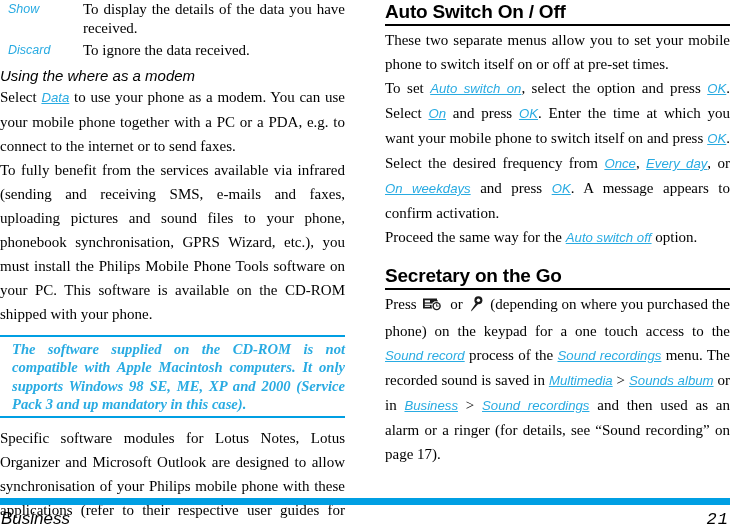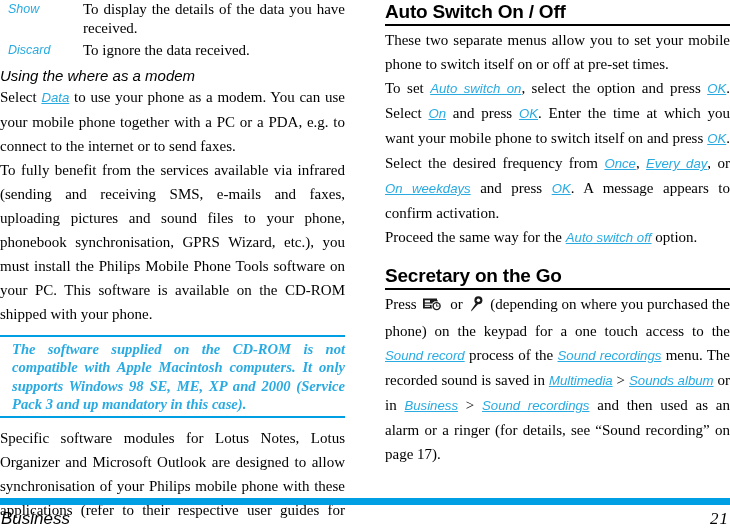--- a/index.html
+++ b/index.html
@@ -158,21 +158,21 @@
     margin-top: 4px;
     padding: 0 1px;
   }
   .footer-section {
     font-family: "Liberation Sans", sans-serif;
     font-style: italic;
     font-size: 17px;
     color: #000;
   }
   .footer-page {
-    font-family: Liberation Serif, serif;
+    font-family: Liberation Mono, monospace;
     font-style: italic;
     font-size: 17px;
     color: #000;
     letter-spacing: 1px;
   }
 </style>
 </head>
 <body>
 
 <div class="page">

